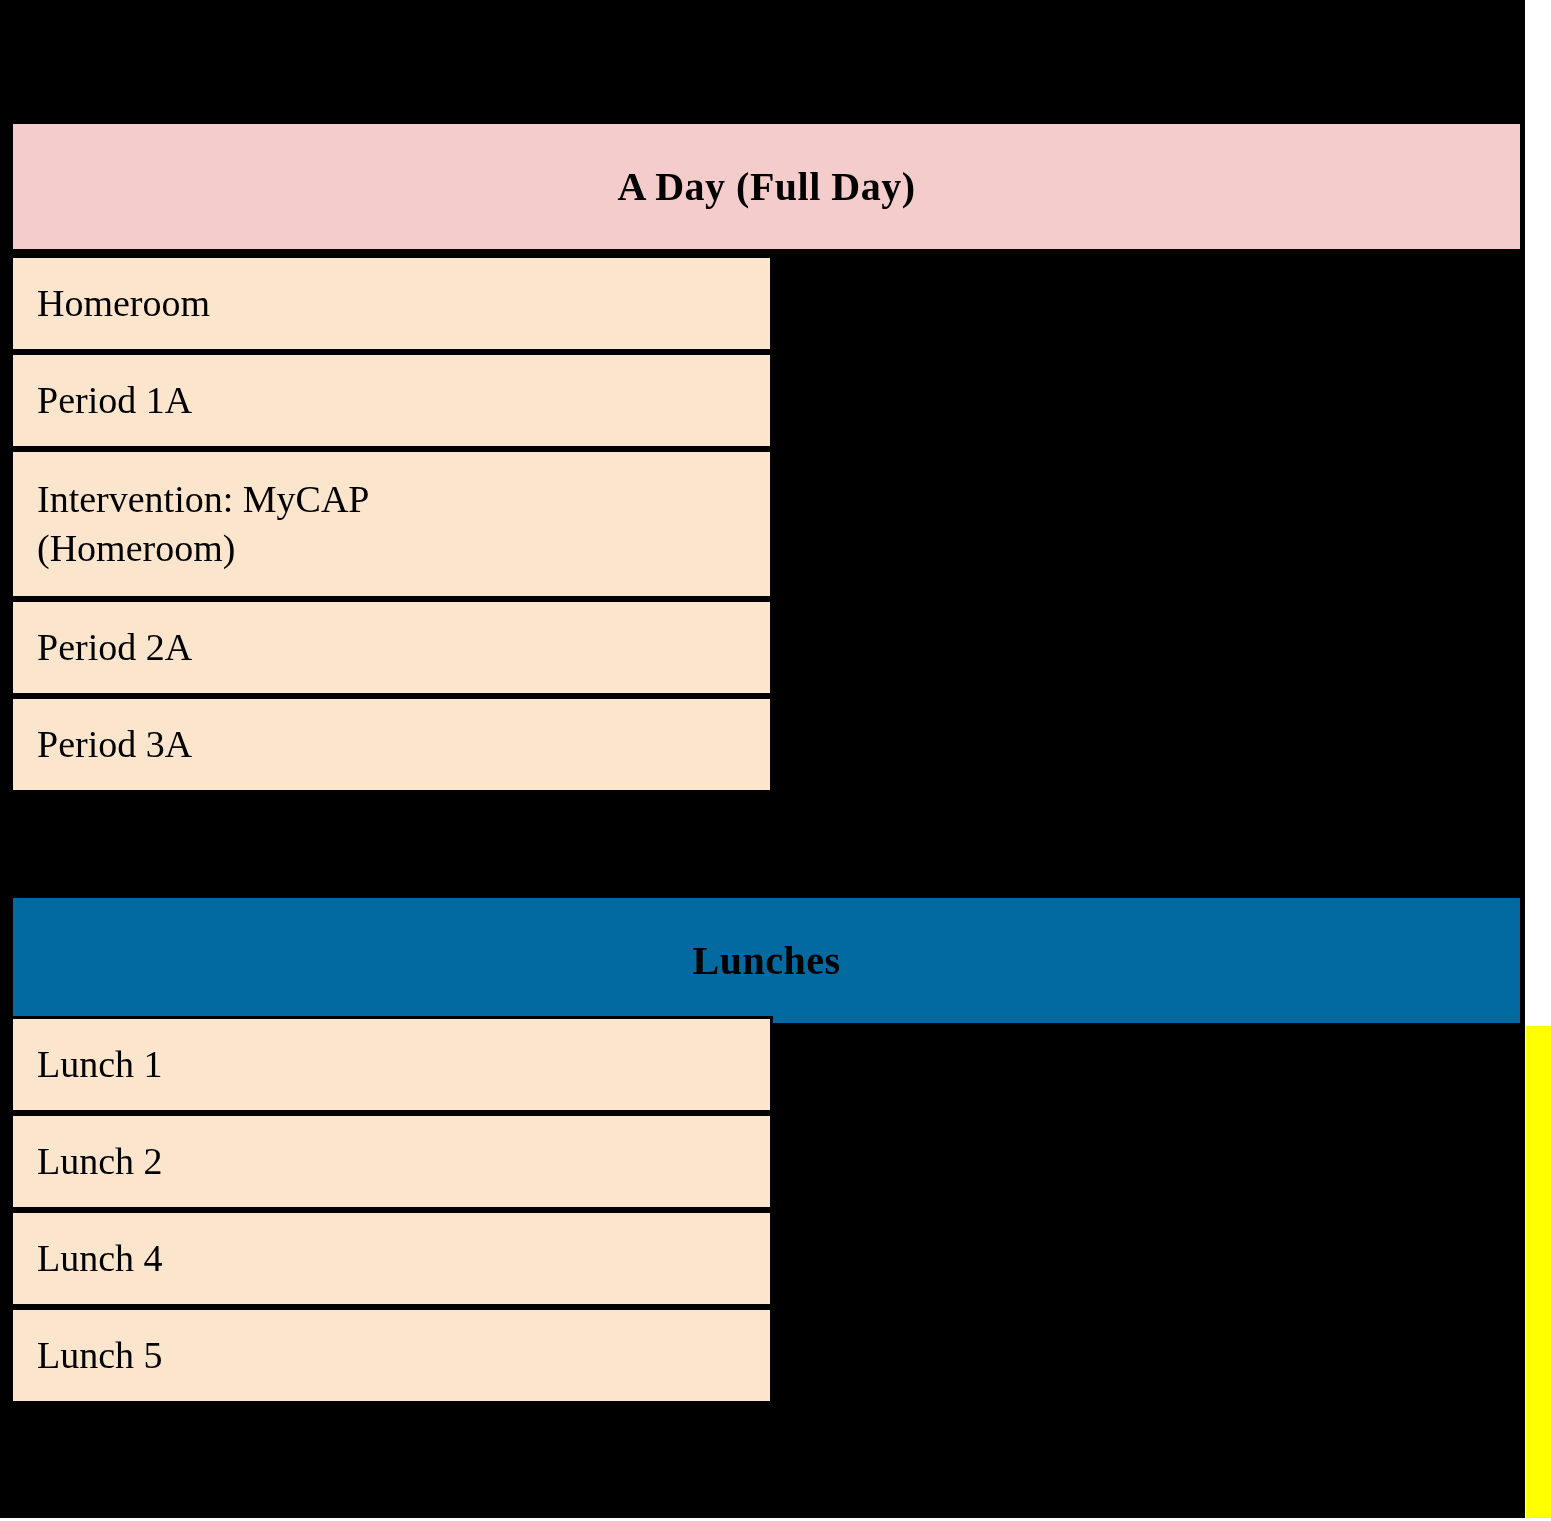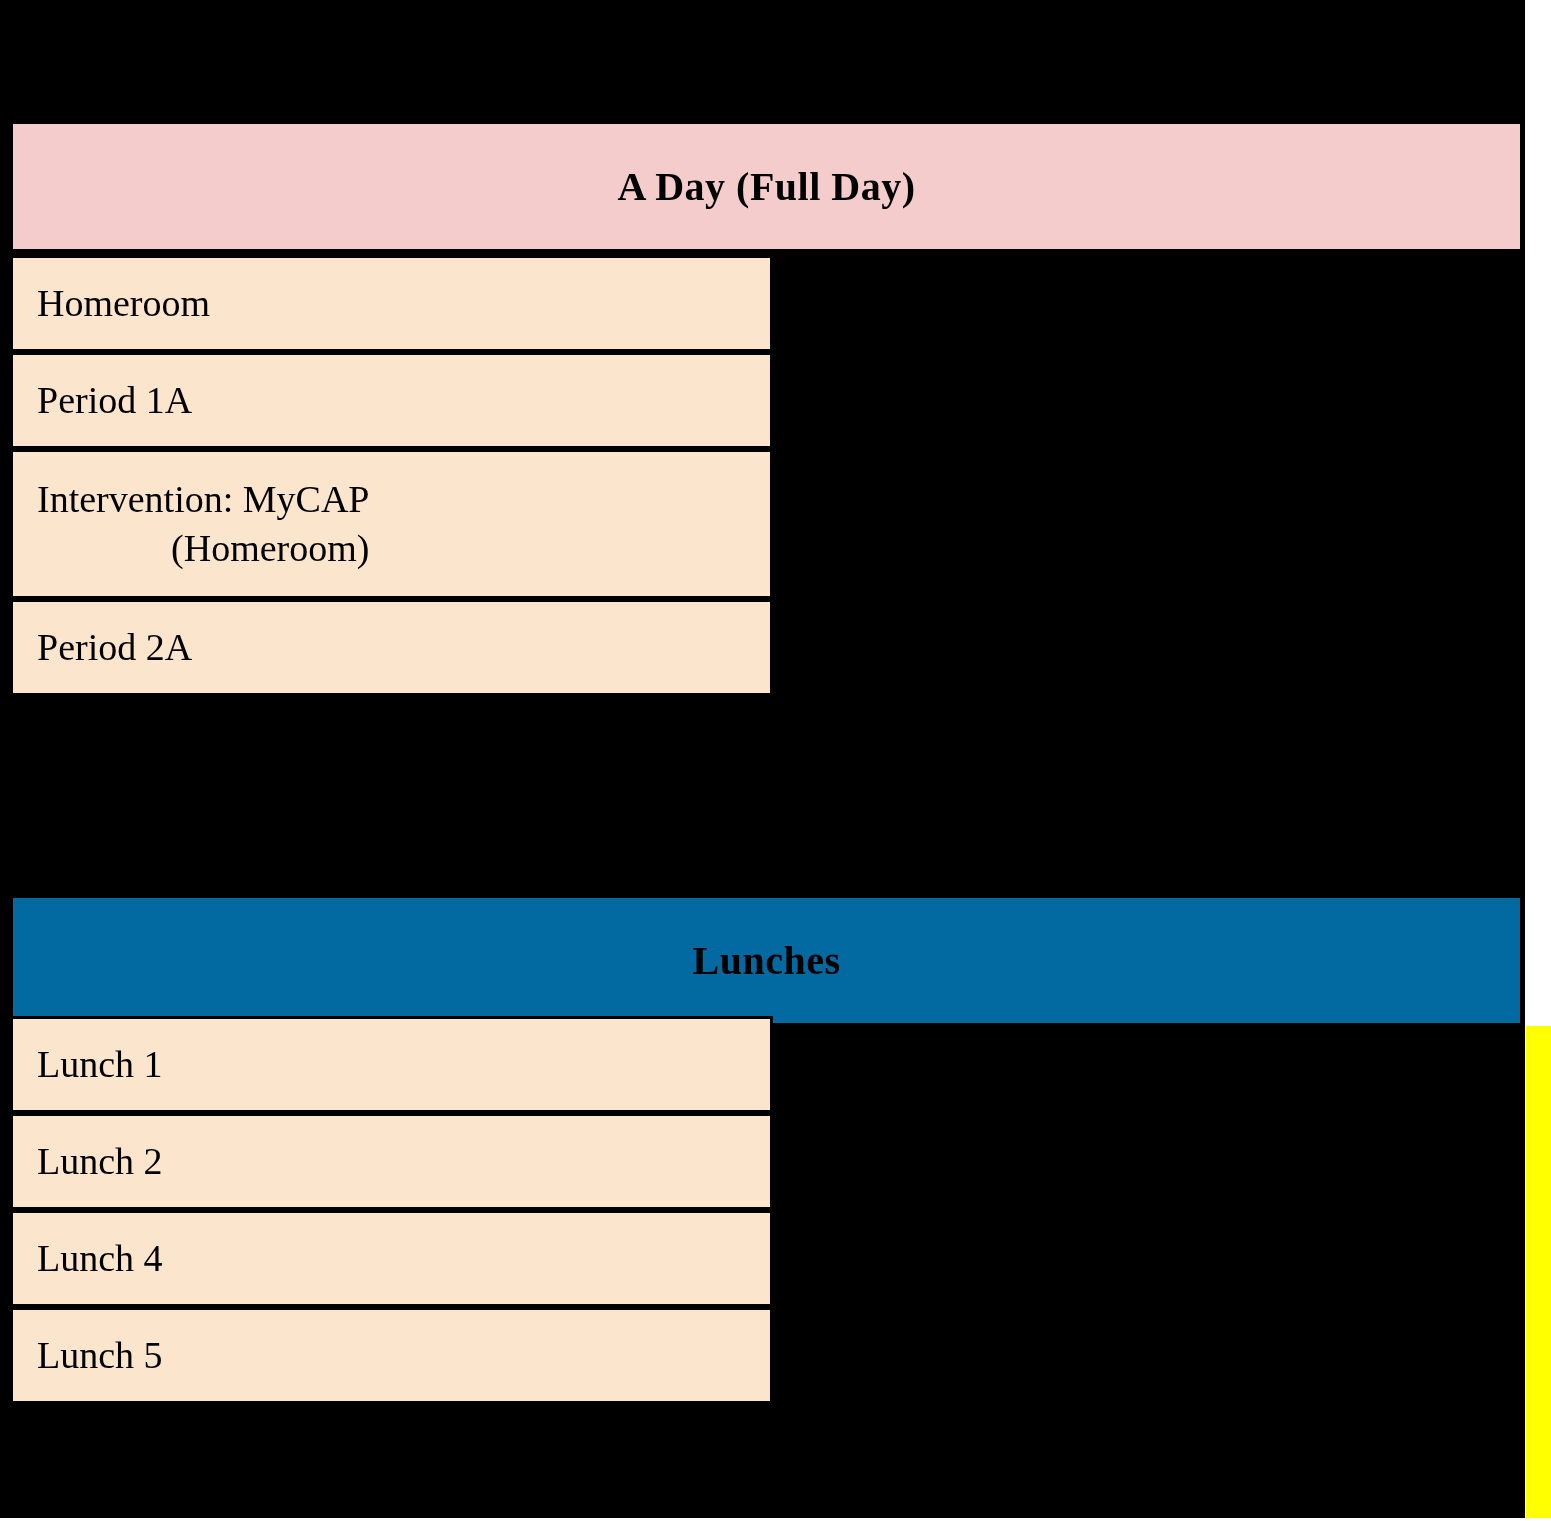--- a/index.html
+++ b/index.html
@@ -50,21 +50,20 @@
     border: 3px solid #000000;
     display: flex;
     align-items: center;
     padding-left: 24px;
     font-size: 38px;
   }
   .row-tall { height: 150px; }
   .row-label {
     white-space: pre-line;
     line-height: 1.28;
-    text-align: right;
   }
   .stripe {
     position: absolute;
     left: 1526px;
     top: 1026px;
     width: 25px;
     height: 495px;
     background: #ffff00;
   }
 </style>
@@ -86,20 +85,23 @@
     <div class="row">
       <span class="row-label">Period 1A</span>
     </div>
     <div class="row row-tall">
       <span class="row-label">Intervention: MyCAP
 (Homeroom)</span>
     </div>
     <div class="row">
       <span class="row-label">Period 2A</span>
     </div>
+    <div class="row">
+      <span class="row-label">Period 3A</span>
+    </div>
   </div>
 
   <div class="banner banner-yellow">
     <span>Lunches</span>
   </div>
 
   <div class="rows rows-lunches">
     <div class="row">
       <span class="row-label">Lunch 1</span>
     </div>

